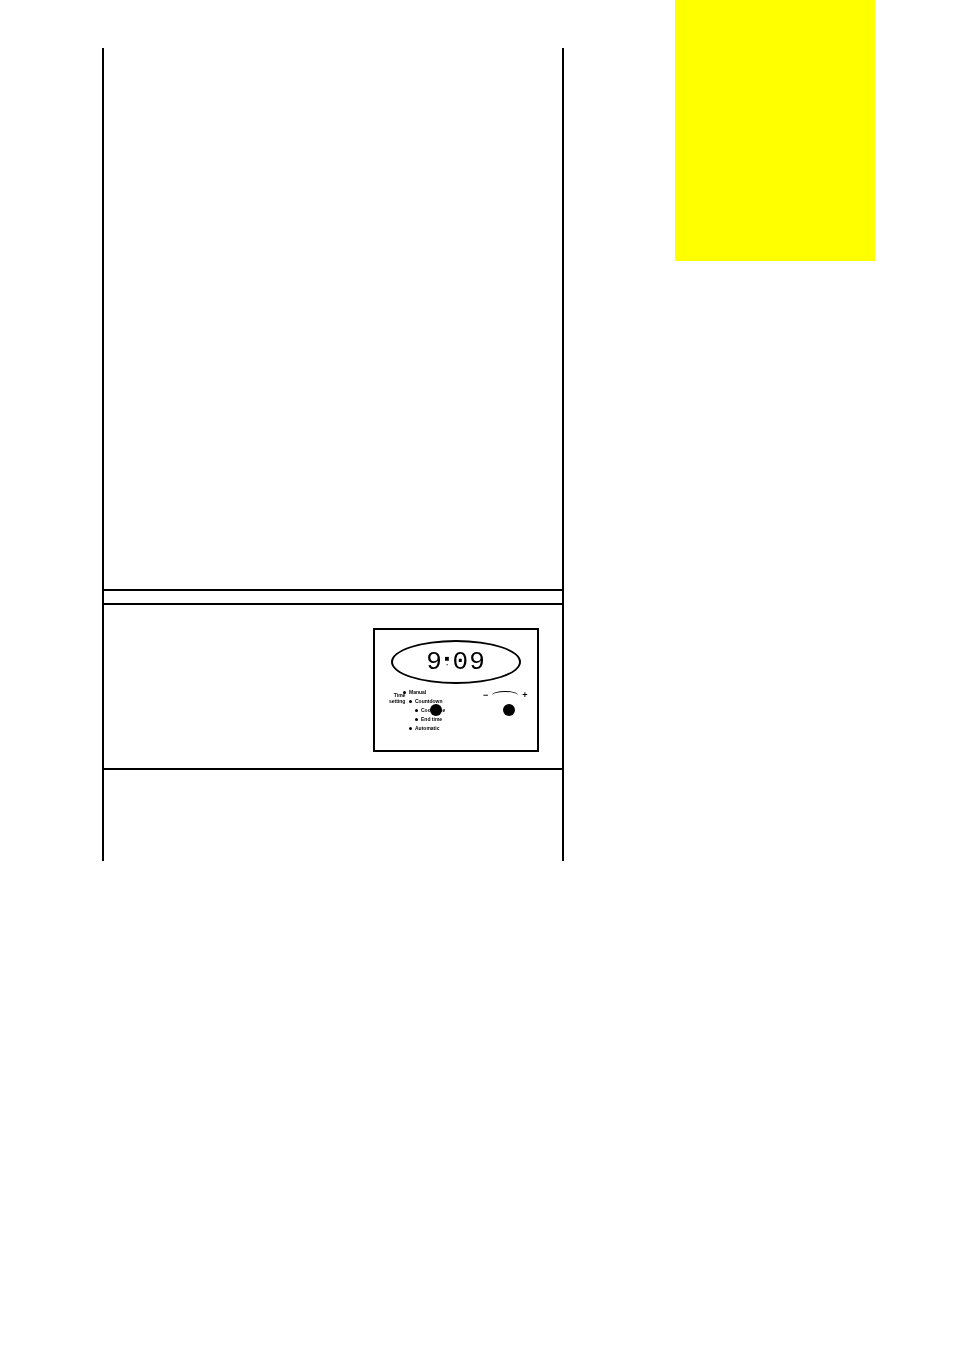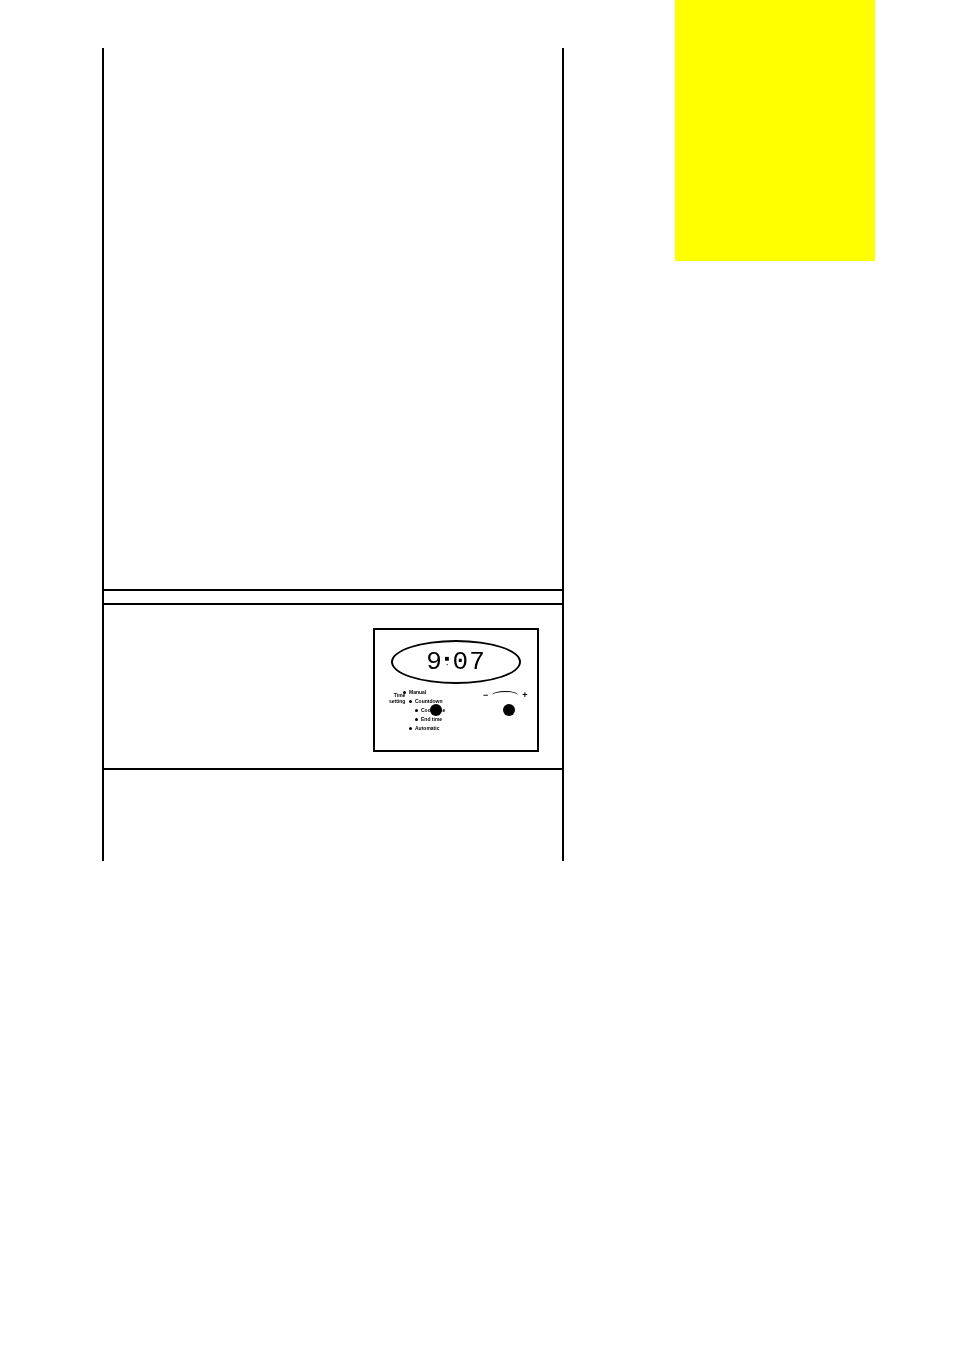--- a/index.html
+++ b/index.html
@@ -166,21 +166,21 @@
 <div class="divider-3"></div>
 
 <div class="clock-panel">
   <div class="clock-display">
     <div class="clock-time">
       <span class="clock-digit">9</span>
       <span class="clock-colon-area">
         <span>■</span>
         <span>·</span>
       </span>
-      <span class="clock-digit">07</span>
+      <span class="clock-digit">09</span>
     </div>
   </div>
 
   <div class="time-setting-label">Time<br>setting</div>
 
   <div class="clock-labels">
     <div class="label-row">
       <span class="led-dot"></span>
       <span>Manual</span>
     </div>

